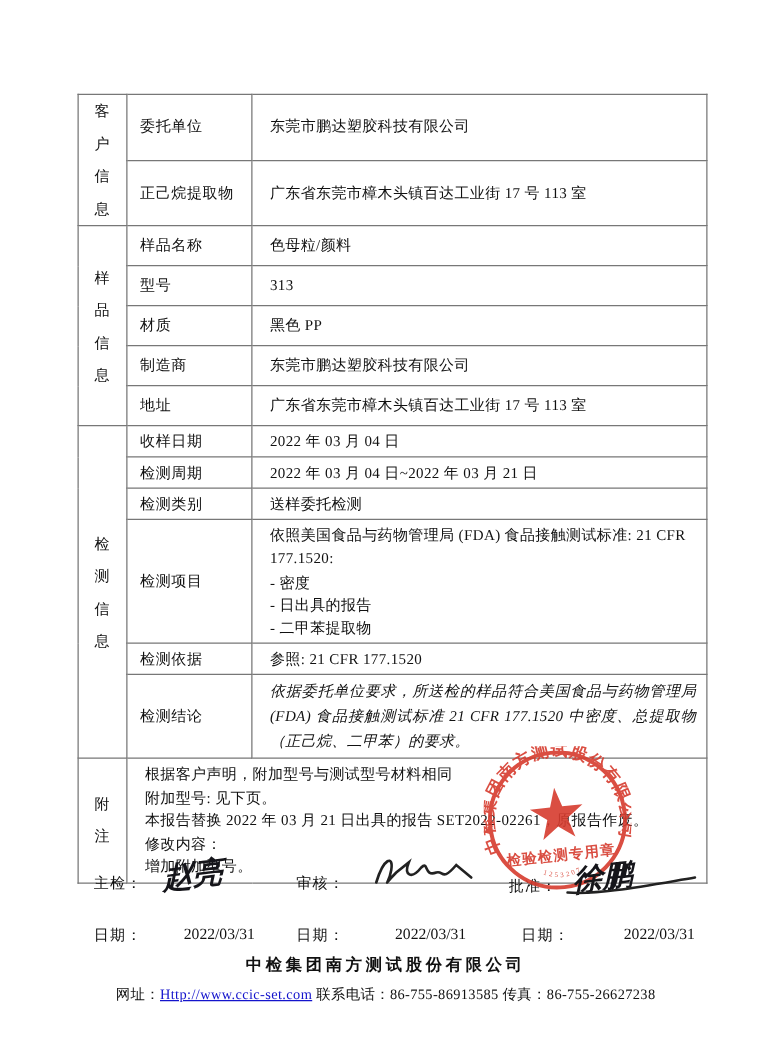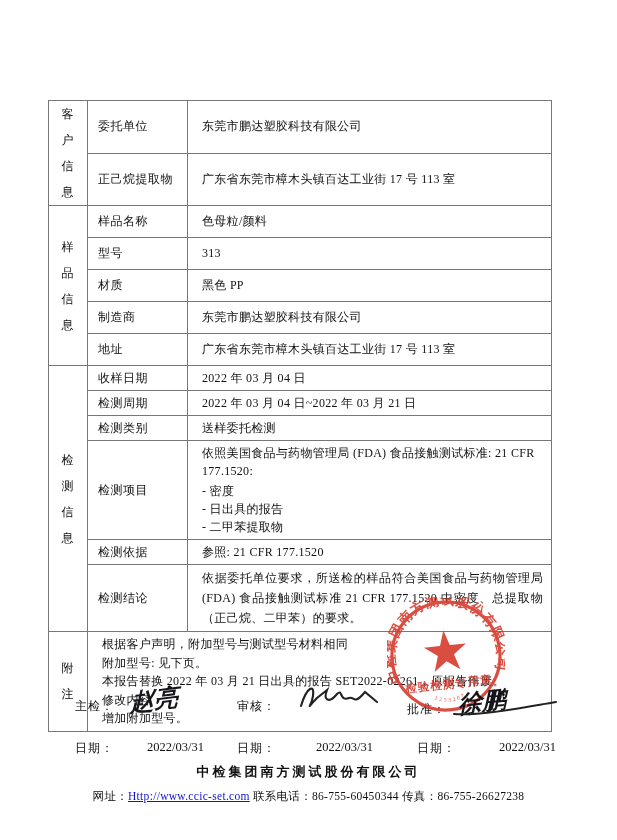--- a/index.html
+++ b/index.html
@@ -11,30 +11,30 @@
   .page { position:absolute; inset:0; }
 
   
   .header { position:absolute; top:14px; left:0; width:617px; height:50px; }
   .logo { position:absolute; left:66px; top:2px; width:46px; height:46px; }
   .report-title { position:absolute; left:141px; top:15px; font-size:13.5px; font-weight:bold; letter-spacing:2px; }
   .report-no { position:absolute; left:236px; top:15px; font-size:12.5px; font-weight:bold; }
   .page-info { position:absolute; left:468px; top:15px; font-size:12.5px; font-weight:bold; letter-spacing:2px; }
 
   
-  .report-table { position:absolute; left:48px; top:75px; border-collapse:collapse; table-layout:fixed; width:503px;margin-top:25px; }
+  .report-table { position:absolute; left:62px; top:75px; border-collapse:collapse; table-layout:fixed; width:503px; }
   .report-table td { border:1px solid #777; font-size:12px; vertical-align:middle; overflow:hidden; }
   td.sec { text-align:center; letter-spacing:1px; line-height:26px; padding:0 7px; }
   td.lbl { padding:2px 4px 2px 10px; letter-spacing:0.5px; }
   td.val { padding:3px 8px 3px 14px; letter-spacing:0.3px; }
   tr.h32 { height:32px; } tr.h25 { height:25px; }
   tr.hitems { height:88px; } tr.hconc { height:66px; } tr.hnote { height:92px; }
   .cell-lines div { line-height:18px; }
   .cell-lines div:first-child { margin-bottom:2px; }
-  .conclusion-text { line-height:20px; text-align:justify; display:block; }
+  .conclusion-text { line-height:20px; text-align:justify; display:block;font-style:italic; }
   .note-lines div { line-height:18.5px; }
 
   
   .stamp { position:absolute; left:387px; top:597px; width:118px; height:118px; z-index:5; opacity:0.9; pointer-events:none; }
 
   
   .sig-label { position:absolute; font-size:12px; letter-spacing:1px; }
   .sig-name { position:absolute; font-size:24px; font-weight:bold; font-style:italic; color:#15151a; transform:rotate(-7deg) skewX(-6deg); white-space:nowrap; }
   .sig-scribble { position:absolute; }
   .date-label { position:absolute; font-size:12px; letter-spacing:1px; }
@@ -174,18 +174,18 @@
       <text font-size="5.5" fill="#d63b2e" font-family="'Liberation Serif',serif" letter-spacing="2">
         <textPath href="#serialArc" startOffset="50%" text-anchor="middle">1253207</textPath>
       </text>
     </g>
   </svg>
 
   <div class="footer">
     <div class="footer-company">中检集团南方测试股份有限公司</div>
     <div class="footer-line">
       <span>网址：</span><a class="footer-link" href="#">Http://www.ccic-set.com</a>
-      <span>联系电话：</span><span>86-755-60450344</span>
+      <span>联系电话：</span><span>86-755-86913585</span>
       <span>传真：</span><span>86-755-26627238</span>
     </div>
   </div>
 
 </div>
 
 </body></html>

